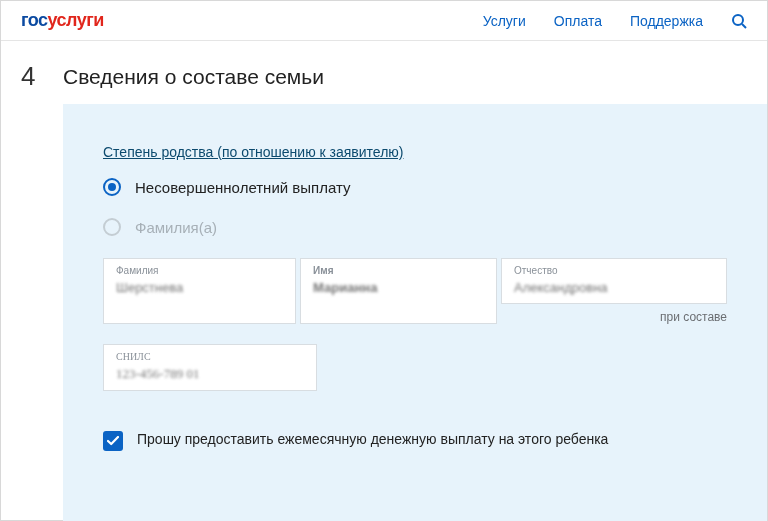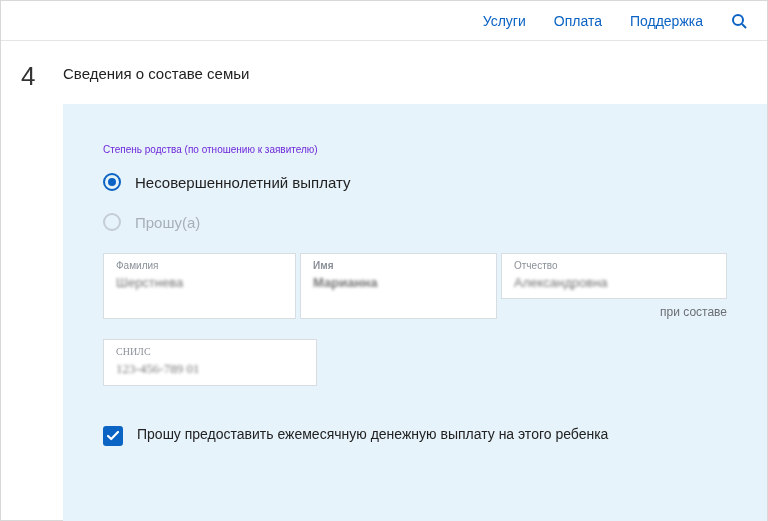--- a/index.html
+++ b/index.html
@@ -27,28 +27,28 @@
   }
   .logo { font-weight: bold; font-size: 18px; letter-spacing: -0.5px; }
   .logo .b { color: #0b4aa1; }
   .logo .r { color: #e1261c; }
   .spacer { flex: 1; }
   .nav { display: flex; gap: 28px; align-items: center; }
   .nav a { color: #0b63c4; text-decoration: none; font-size: 14px; cursor: pointer; }
   .search-icon svg { display:block; }
   .step-row { display:flex; align-items:flex-start; gap:24px; padding:20px 20px 12px 20px; }
   .step-num { font-size: 26px; font-weight: 300; color:#333; width:18px; }
-  .step-title { font-size: 15px; color:#222; padding-top:4px; }
+  .step-title { font-size: 21px; color:#222; padding-top:4px; }
   .panel {
     background:#e7f3fb;
     margin: 0 0 0 62px;
     padding: 40px 40px 30px 40px;
     min-height: 420px;
   }
-  .field-label { color:#6d28d9; font-size:10px; margin-bottom:18px; }
+  .field-label { color:#0c4a6e; font-size:14px; margin-bottom:18px;text-decoration:underline; }
   .radio-row { display:flex; align-items:center; gap:14px; margin-bottom:22px; }
   .radio {
     width:18px; height:18px; border-radius:50%;
     border:2px solid #0b63c4; position:relative; flex-shrink:0;
   }
   .radio.checked::after {
     content:''; position:absolute; top:3px; left:3px; width:8px; height:8px;
     background:#0b63c4; border-radius:50%;
   }
   .radio.disabled { border-color:#c4cdd3; }
@@ -74,20 +74,23 @@
     display:flex; align-items:center; justify-content:center; flex-shrink:0;
   }
   .checkbox svg { display:block; }
   .checkbox-label { font-size:14px; color:#222; }
 </style>
 </head>
 <body>
 
 <div class="frame">
   <div class="header">
+    <div class="logo">
+      <span class="b">гос</span><span class="r">услуги</span>
+    </div>
     <div class="spacer"></div>
     <div class="nav">
       <a>Услуги</a>
       <a>Оплата</a>
       <a>Поддержка</a>
       <span class="search-icon">
         <svg width="16" height="16" viewBox="0 0 16 16">
             <circle cx="7" cy="7" r="5" stroke="#0b63c4" stroke-width="2" fill="none"></circle>
             <line x1="11" y1="11" x2="15" y2="15" stroke="#0b63c4" stroke-width="2"></line>
           </svg>
@@ -103,21 +106,21 @@
   <div class="panel">
     <div class="field-label">Степень родства (по отношению к заявителю)</div>
 
     <div class="radio-row">
       <div class="radio checked"></div>
       <div class="radio-label">Несовершеннолетний выплату</div>
     </div>
 
     <div class="radio-row">
       <div class="radio disabled"></div>
-      <div class="radio-label disabled">Прошу(а)</div>
+      <div class="radio-label disabled">Фамилия(а)</div>
     </div>
 
     <div class="row">
       <div class="input-box c1">
         <div class="in-label">Фамилия</div>
         <div class="in-value">Шерстнева</div>
       </div>
       <div class="input-box c2">
         <div class="in-label">Имя</div>
         <div class="in-value">Марианна</div>

